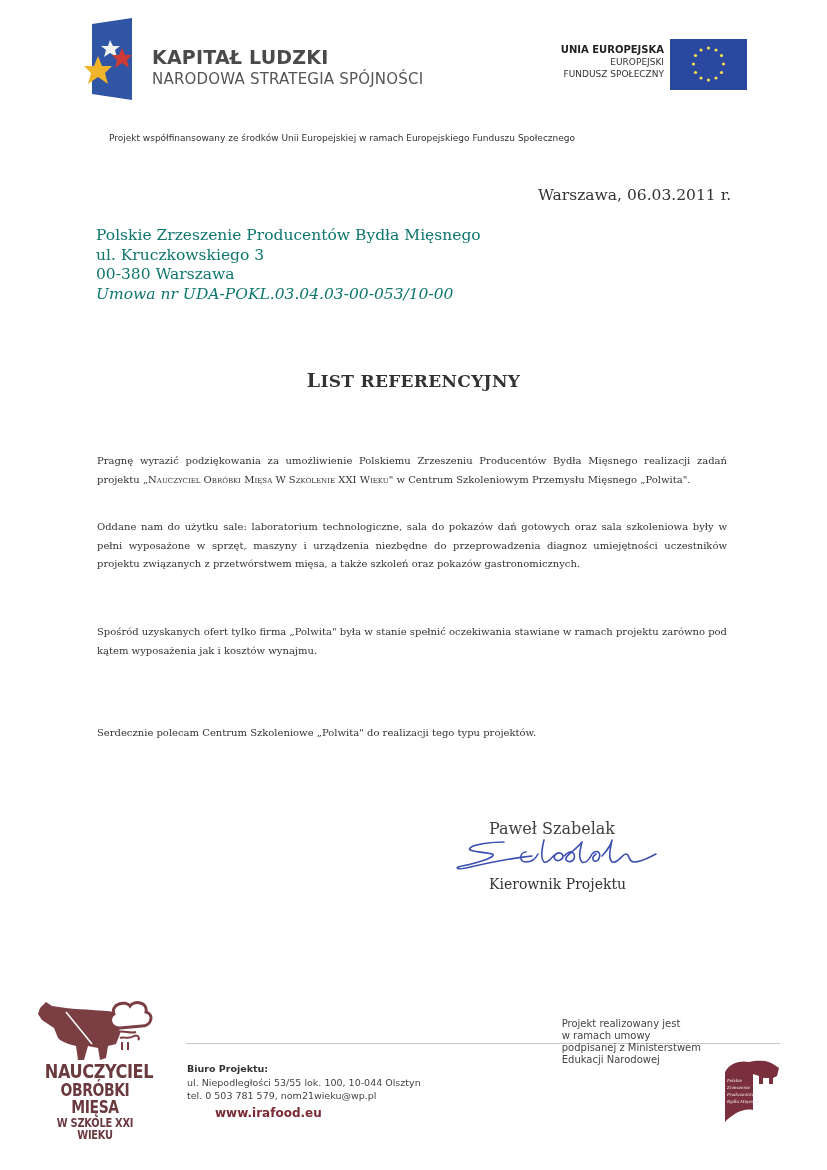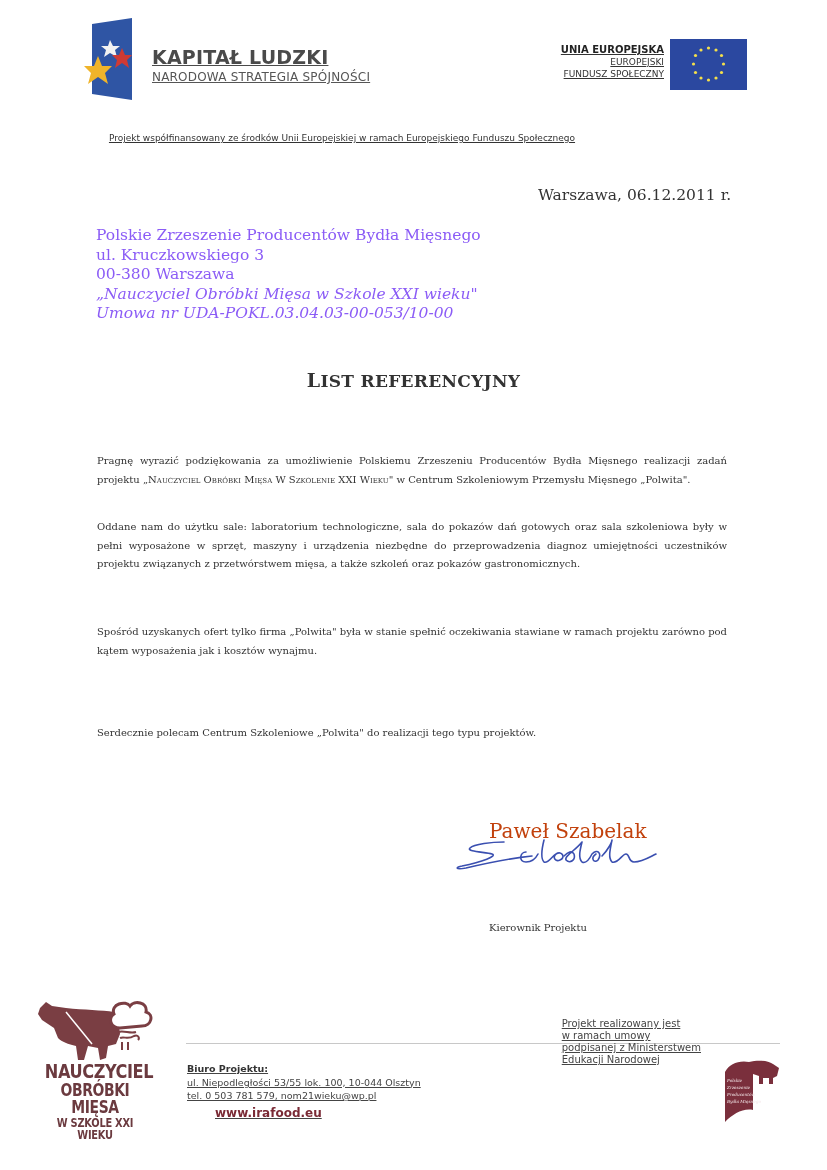--- a/index.html
+++ b/index.html
@@ -1,49 +1,49 @@
 <!DOCTYPE html>
 <html><head>
 <meta charset="utf-8">
 <style>
   html, body { margin: 0; padding: 0; background: #ffffff; }
   body { width: 827px; height: 1170px; position: relative; overflow: hidden; color: #2a2a2a; }
   .abs { position: absolute; }
-  .sans { font-family: "DejaVu Sans", "Liberation Sans", sans-serif; text-decoration: underline; }
+  .sans { font-family: "DejaVu Sans", "Liberation Sans", sans-serif; }
   .serif { font-family: "DejaVu Serif", "Liberation Serif", serif; }
 
   
   .kl-logo { left: 84px; top: 18px; width: 50px; height: 82px; }
   .kl-title { left: 152px; top: 46px; font-size: 19px; font-weight: bold; color: #4a4a4a; letter-spacing: 0.2px; white-space: nowrap; }
-  .kl-sub { left: 152px; top: 70px; font-size: 12px; color: #555; white-space: nowrap; letter-spacing: 0.2px; }
+  .kl-sub { left: 152px; top: 70px; font-size: 15px; color: #555; white-space: nowrap; letter-spacing: 0.2px; }
 
   .ue-text { right: 163px; top: 44px; text-align: right; font-size: 9px; line-height: 12px; color: #333; }
   .ue-text .strong { font-weight: bold; font-size: 10px; color: #222; }
   .ue-flag { left: 670px; top: 39px; width: 77px; height: 51px; background: #2b48a0; }
 
   .cofin { left: 0; width: 684px; top: 133px; text-align: center; font-size: 9px; color: #333; }
 
   .date { left: 538px; top: 186px; font-size: 15.5px; color: #333; white-space: nowrap; }
 
-  .addr { left: 96px; top: 226px; font-size: 15.5px; line-height: 19.5px; color: #8b5cf6; }
+  .addr { left: 96px; top: 226px; font-size: 15.5px; line-height: 19.5px; color: #0f766e; }
   .addr .it { font-style: italic; }
 
   .title { left: 0; width: 827px; top: 369px; text-align: center; font-size: 17px; font-weight: bold; color: #333; letter-spacing: 0.3px; }
   .title .big { font-size: 19px; }
 
   .body { left: 97px; width: 630px; font-size: 10px; line-height: 18.6px; color: #333; text-align: justify; }
   .p1 { top: 452px; }
   .p2 { top: 518px; }
   .p3 { top: 623px; }
   .p4 { top: 724px; }
   .sc { font-variant: small-caps; }
 
-  .sign-name { left: 489px; top: 819px; font-size: 20px; color: #c2410c; }
+  .sign-name { left: 489px; top: 819px; font-size: 16px; color: #404040; }
   .signature { left: 452px; top: 836px; width: 210px; height: 40px; }
-  .sign-role { left: 489px; top: 876px; font-size: 10px; color: #333; margin-top: 46px; }
+  .sign-role { left: 489px; top: 876px; font-size: 14px; color: #333; }
 
   
   .nom-logo { left: 36px; top: 1000px; width: 118px; height: 62px; }
   .nom-text { left: 36px; top: 1062px; width: 118px; text-align: center; color: #6b3a3f; font-weight: bold; font-family: "DejaVu Sans", "Liberation Sans", sans-serif; line-height: 1; }
   .nom-text .l1 { font-size: 19px; letter-spacing: -0.5px; display: block; transform: scaleX(0.85); }
   .nom-text .l2 { font-size: 17px; letter-spacing: -0.5px; display: block; transform: scaleX(0.82); margin-top: 1px; }
   .nom-text .l3 { font-size: 12px; letter-spacing: -0.3px; display: block; transform: scaleX(0.82); margin-top: 1px; }
 
   .footer-line { left: 186px; top: 1043px; width: 594px; height: 1px; background: #c8c8c8; }
 
@@ -88,27 +88,26 @@
       <circle cx="25.5" cy="33.5" r="1.6"></circle>
       <circle cx="23.5" cy="25" r="1.6"></circle>
       <circle cx="25.5" cy="16.5" r="1.6"></circle>
       <circle cx="31" cy="11" r="1.6"></circle>
     </g>
   </svg>
 </div>
 
 <div class="abs cofin sans">Projekt współfinansowany ze środków Unii Europejskiej w ramach Europejskiego Funduszu Społecznego</div>
 
-<div class="abs date serif">Warszawa, 06.12.2011 r.</div>
+<div class="abs date serif">Warszawa, 06.03.2011 r.</div>
 
 <div class="abs addr serif">
   <div>Polskie Zrzeszenie Producentów Bydła Mięsnego</div>
   <div>ul. Kruczkowskiego 3</div>
   <div>00-380 Warszawa</div>
-  <div class="it">„Nauczyciel Obróbki Mięsa w Szkole XXI wieku"</div>
   <div class="it">Umowa nr UDA-POKL.03.04.03-00-053/10-00</div>
 </div>
 
 <div class="abs title serif"><span class="big">L</span><span>IST REFERENCYJNY</span></div>
 
 <div class="abs body p1 serif"><span>Pragnę wyrazić podziękowania za umożliwienie  Polskiemu Zrzeszeniu Producentów Bydła Mięsnego  realizacji zadań projektu „</span><span class="sc">Nauczyciel Obróbki Mięsa W Szkolenie XXI Wieku</span><span>" w Centrum Szkoleniowym Przemysłu Mięsnego „Polwita".</span></div>
 
 <div class="abs body p2 serif">Oddane nam do użytku sale: laboratorium technologiczne, sala do pokazów dań gotowych oraz sala szkoleniowa były w pełni wyposażone w sprzęt, maszyny i urządzenia niezbędne do przeprowadzenia diagnoz umiejętności uczestników projektu związanych z przetwórstwem mięsa, a także szkoleń oraz pokazów gastronomicznych.</div>
 
 <div class="abs body p3 serif">Spośród uzyskanych ofert tylko firma „Polwita" była w stanie spełnić oczekiwania stawiane w ramach projektu zarówno pod kątem wyposażenia jak i kosztów wynajmu.</div>

